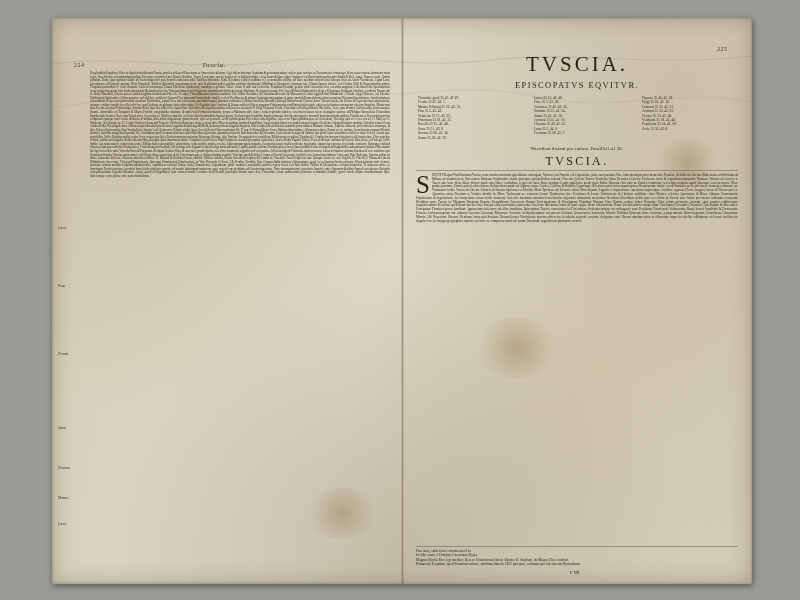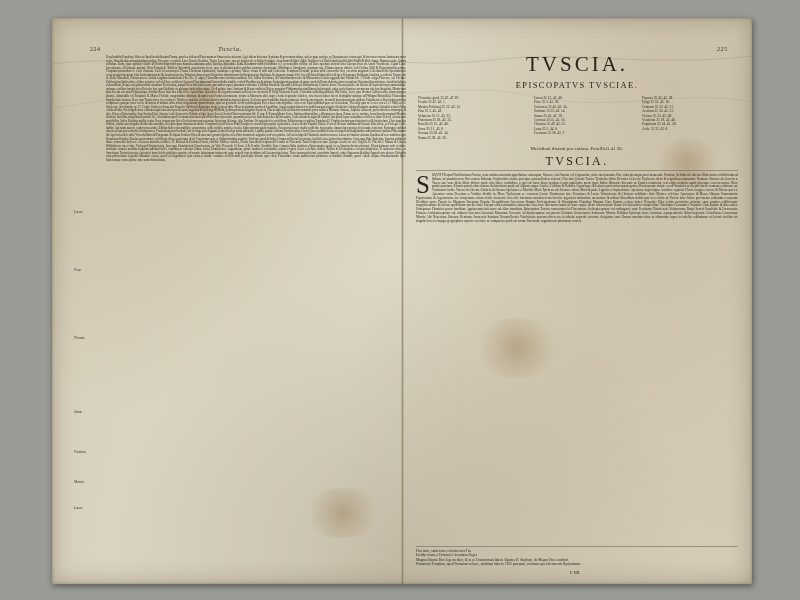--- a/index.html
+++ b/index.html
@@ -29,21 +29,21 @@
     box-shadow:inset 0 0 22px rgba(110,95,70,.45);
     pointer-events:none;
   }
   
   .fold{
     position:absolute;left:349px;top:0;width:3px;height:566px;
     background:linear-gradient(to right, rgba(120,105,80,.0), rgba(110,95,70,.55), rgba(120,105,80,.0));
     pointer-events:none;
   }
   .page{position:absolute;top:0;height:566px;overflow:hidden;}
-  .left{left:16px;width:350px;}
+  .left{left:0;width:350px;margin-top:16px;}
   .right{left:350px;width:408px;}
 
   .pagenum{
     position:absolute;font-size:6px;letter-spacing:.5px;color:#3a3228;
   }
   .hdr-title{
     position:absolute;font-size:7px;font-style:italic;color:#3a3228;letter-spacing:.6px;
   }
 
   .col{
@@ -132,21 +132,21 @@
     <div class="marg" style="top:392px;">Senæ.</div>
     <div class="marg" style="top:432px;">Flumina.</div>
     <div class="marg" style="top:462px;">Montes.</div>
     <div class="marg" style="top:488px;">Lacus.</div>
   </div>
 
   <div class="page right">
     <div class="pagenum" style="left:315px;top:28px;">225</div>
 
     <div class="bigtitle" style="top:34px;">TVSCIA.</div>
-    <div class="subtitle" style="top:62px;">EPISCOPATVS TVSCIAE.</div>
+    <div class="subtitle" style="top:62px;">EPISCOPATVS EQVITVR.</div>
 
     <div class="coord" style="left:16px;top:78px;width:112px;">
       <div>Florentia; grad. 35 47. 47.19.</div>
       <div>Fesula 35 47. 42. 1.</div>
       <div>Montis Politianj 35 22. 42. 12.</div>
       <div>Pisa 35 3. 43. 43.</div>
       <div>Volaterra 35 11. 43. 22.</div>
       <div>Pistorium 35 18. 43. 35.</div>
       <div>Rosella 35 15. 42. 40.</div>
       <div>Senæ 35 11. 43. 8.</div>

